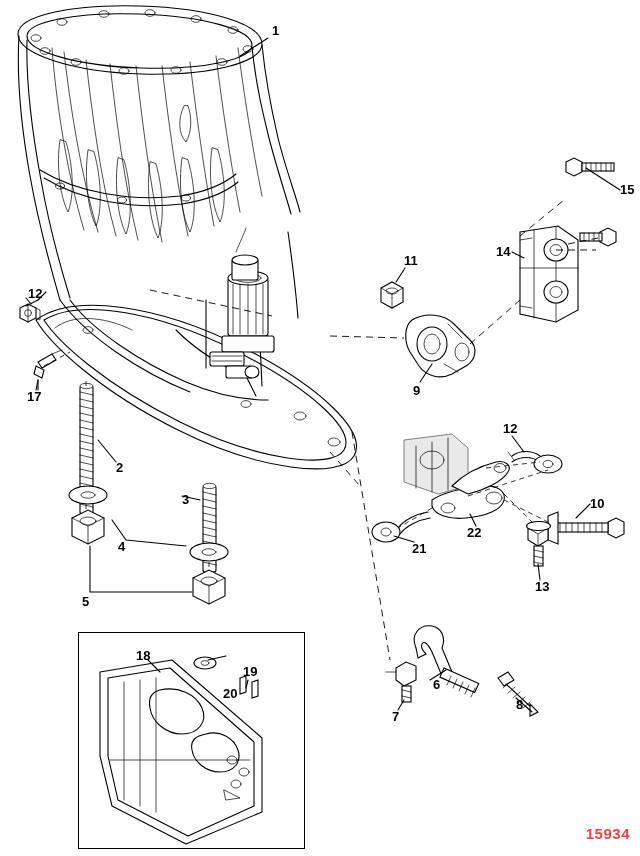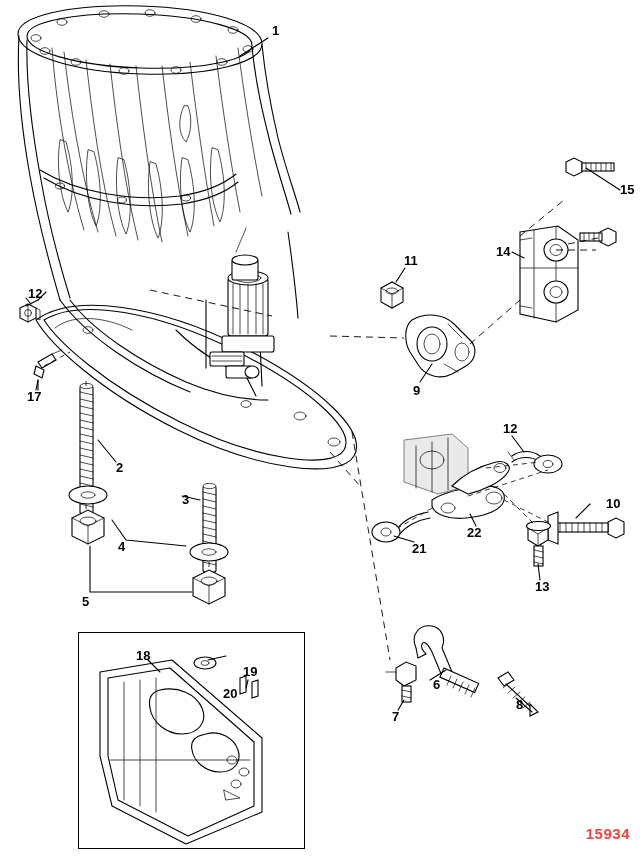--- a/index.html
+++ b/index.html
@@ -364,21 +364,21 @@
 
   <div class="callout" style="left:272px; top:24px;">1</div>
   <div class="callout" style="left:116px; top:461px;">2</div>
   <div class="callout" style="left:182px; top:493px;">3</div>
   <div class="callout" style="left:118px; top:540px;">4</div>
   <div class="callout" style="left:82px;  top:595px;">5</div>
   <div class="callout" style="left:433px; top:678px;">6</div>
   <div class="callout" style="left:392px; top:710px;">7</div>
   <div class="callout" style="left:516px; top:698px;">8</div>
   <div class="callout" style="left:413px; top:384px;">9</div>
-  <div class="callout" style="left:590px; top:497px;margin-left:16px;">10</div>
+  <div class="callout" style="left:590px; top:497px;">10</div>
   <div class="callout" style="left:404px; top:254px;">11</div>
   <div class="callout" style="left:503px; top:422px;">12</div>
   <div class="callout" style="left:535px; top:580px;">13</div>
   <div class="callout" style="left:496px; top:245px;">14</div>
   <div class="callout" style="left:620px; top:183px;">15</div>
   <div class="callout" style="left:28px;  top:287px;">12</div>
   <div class="callout" style="left:27px;  top:390px;">17</div>
   <div class="callout" style="left:136px; top:649px;">18</div>
   <div class="callout" style="left:243px; top:665px;text-align:center;">19</div>
   <div class="callout" style="left:223px; top:643px;margin-top:44px;">20</div>

